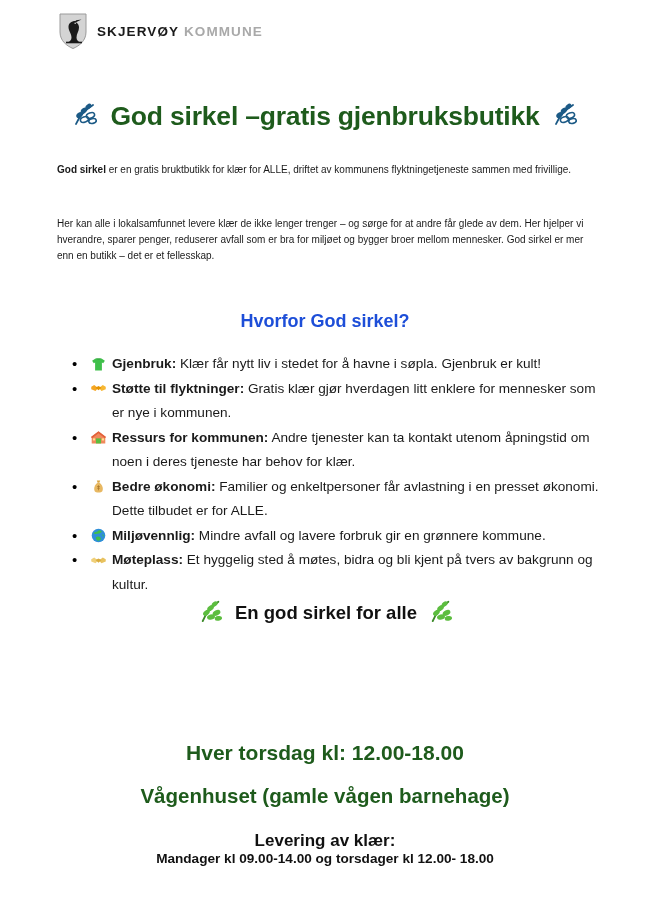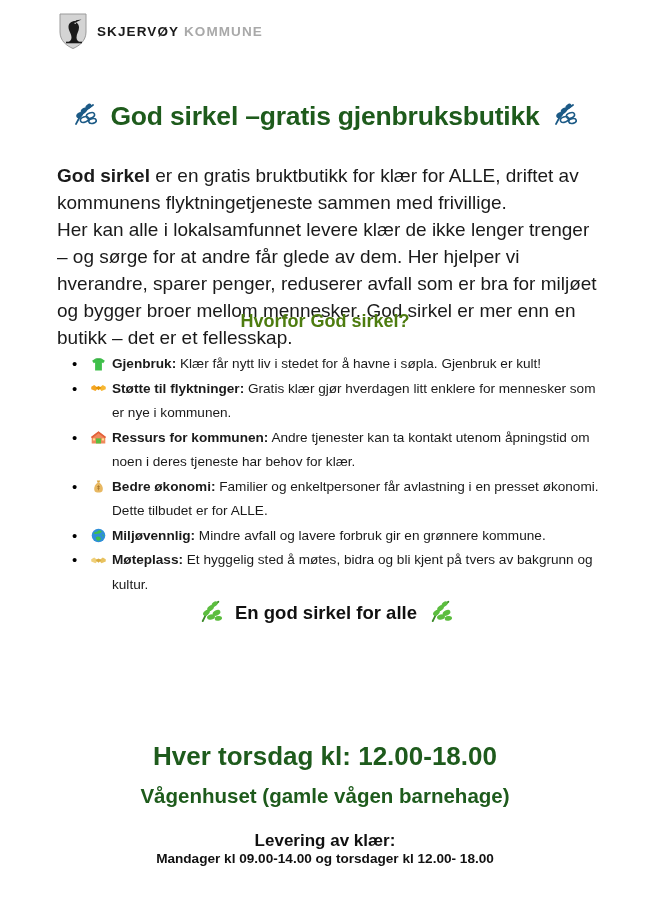--- a/index.html
+++ b/index.html
@@ -65,40 +65,40 @@
   }
   .sprig { flex: 0 0 auto; display: block; }
 
   
   .body-wrap {
     position: absolute;
     left: 57px;
     width: 540px;
   }
   .para {
-    font-size: 19px;
-    line-height: 27px;
+    font-size: 10px;
+    line-height: 16px;
     color: #1a1a1a;
     text-align: left;
   }
   .para b { font-weight: bold; }
 
   #p1 { top: 162px; }
   #p2 { top: 216px; }
 
   
   .section-head {
     position: absolute;
     top: 311px;
     left: 0;
     width: 650px;
     text-align: center;
     font-size: 18px;
     font-weight: bold;
-    color: #4d7c0f;
+    color: #1d4ed8;
   }
 
   
   .bullets {
     position: absolute;
     top: 352px;
     left: 60px;
     width: 545px;
   }
   .bullet {
@@ -159,21 +159,21 @@
     letter-spacing: 0px;
   }
   .hours-line {
     position: absolute;
     left: 0;
     width: 650px;
     text-align: center;
     font-weight: bold;
     color: #1e5b1c;
   }
-  #hl1 { top: 741px; font-size: 26px; }
+  #hl1 { top: 741px; font-size: 21px; }
   #hl2 { top: 784px; font-size: 20.5px; }
 
   .deliv {
     position: absolute;
     left: 0;
     width: 650px;
     text-align: center;
     font-weight: bold;
     color: #111111;
   }

